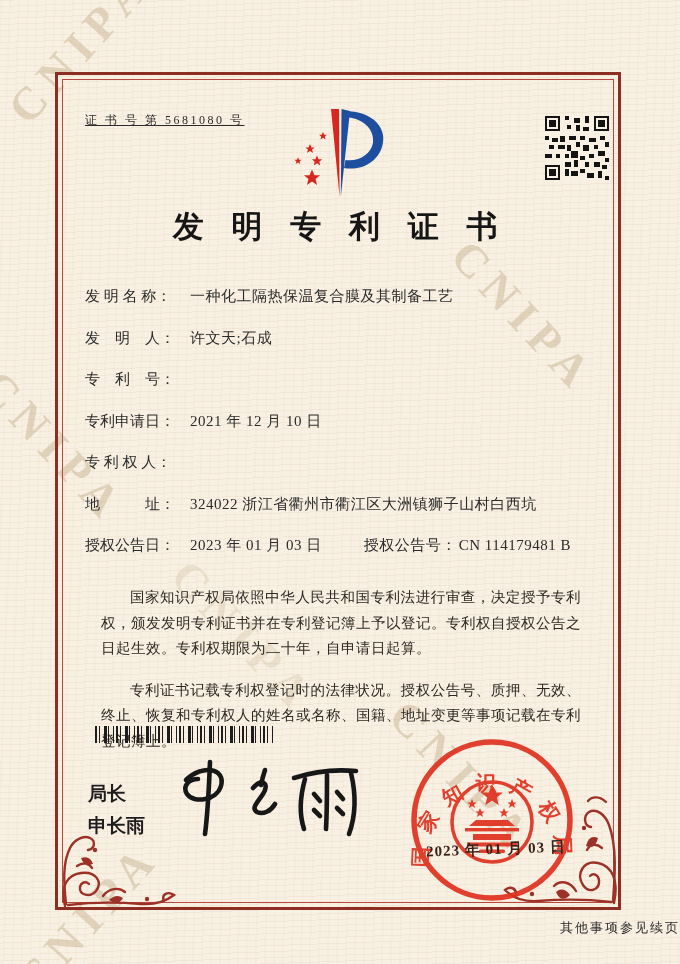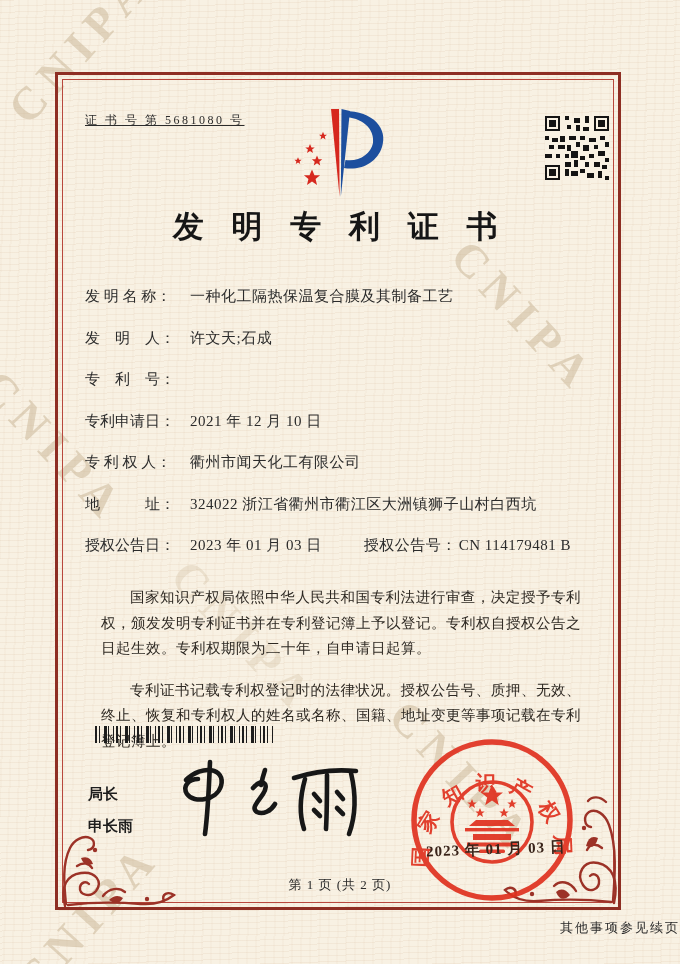--- a/index.html
+++ b/index.html
@@ -42,21 +42,21 @@
   .barcode{
     left:95px;top:726px;width:178px;height:17px;
     background:
       repeating-linear-gradient(90deg,
         #1d1d1d 0 2px, transparent 2px 4px,
         #1d1d1d 4px 5px, transparent 5px 9px,
         #1d1d1d 9px 12px, transparent 12px 13px,
         #1d1d1d 13px 14px, transparent 14px 18px,
         #1d1d1d 18px 19px, transparent 19px 21px);
   }
-  .signer{left:88px;top:778px;font-size:15px;line-height:32px;color:#1e1e1e;font-weight:bold;}
+  .signer{left:88px;top:778px;font-size:19px;line-height:32px;color:#1e1e1e;font-weight:bold;}
   .signature{left:158px;top:752px;z-index:4;}
   .seal-wrap{left:406px;top:734px;width:172px;height:172px;z-index:5;}
   .seal-date{
     left:408px;top:840px;width:176px;text-align:center;z-index:6;
     font-size:15px;font-weight:bold;letter-spacing:1px;color:#39241a;
     transform:rotate(-2deg);
   }
   .footer-page{left:0;right:0;top:876px;text-align:center;font-size:13px;color:#2b2b2b;letter-spacing:1px;}
   .footer-note{left:0;right:0;top:919px;text-align:right;font-size:13px;color:#2b2b2b;letter-spacing:2px;z-index:3;}
   .flourish{z-index:4;}
@@ -159,21 +159,20 @@
     </div>
     <div class="frow">
       <span class="flabel">专　利　号：</span>
     </div>
     <div class="frow">
       <span class="flabel">专利申请日：</span>
       <span class="fvalue">2021 年 12 月 10 日</span>
     </div>
     <div class="frow">
       <span class="flabel">专 利 权 人：</span>
-      <span class="fvalue">衢州市闻天化工有限公司</span>
     </div>
     <div class="frow">
       <span class="flabel">地　　　址：</span>
       <span class="fvalue">324022 浙江省衢州市衢江区大洲镇狮子山村白西坑</span>
     </div>
     <div class="frow">
       <span class="flabel">授权公告日：</span>
       <span class="fvalue">2023 年 01 月 03 日</span>
       <span class="fvalue grant2">授权公告号：</span>
       <span class="fvalue" style="margin-left:2px;">CN 114179481 B</span>
@@ -262,16 +261,15 @@
         <path d="M 63,92 L 109,92 L 102,86 L 70,86 Z"></path>
         <rect x="59" y="94" width="54" height="3.4"></rect>
         <rect x="67" y="100" width="38" height="6"></rect>
         <rect x="61" y="108.5" width="50" height="4"></rect>
         <rect x="73" y="115.5" width="26" height="3.4" rx="1.5"></rect>
       </g>
     </g>
   </svg>
   <div class="abs seal-date">2023 年 01 月 03 日</div>
 
-  <div class="abs footer-page">第 1 页 (共 2 页)</div>
   <div class="abs footer-note">其他事项参见续页</div>
 
 </div>
 
 </body></html>

